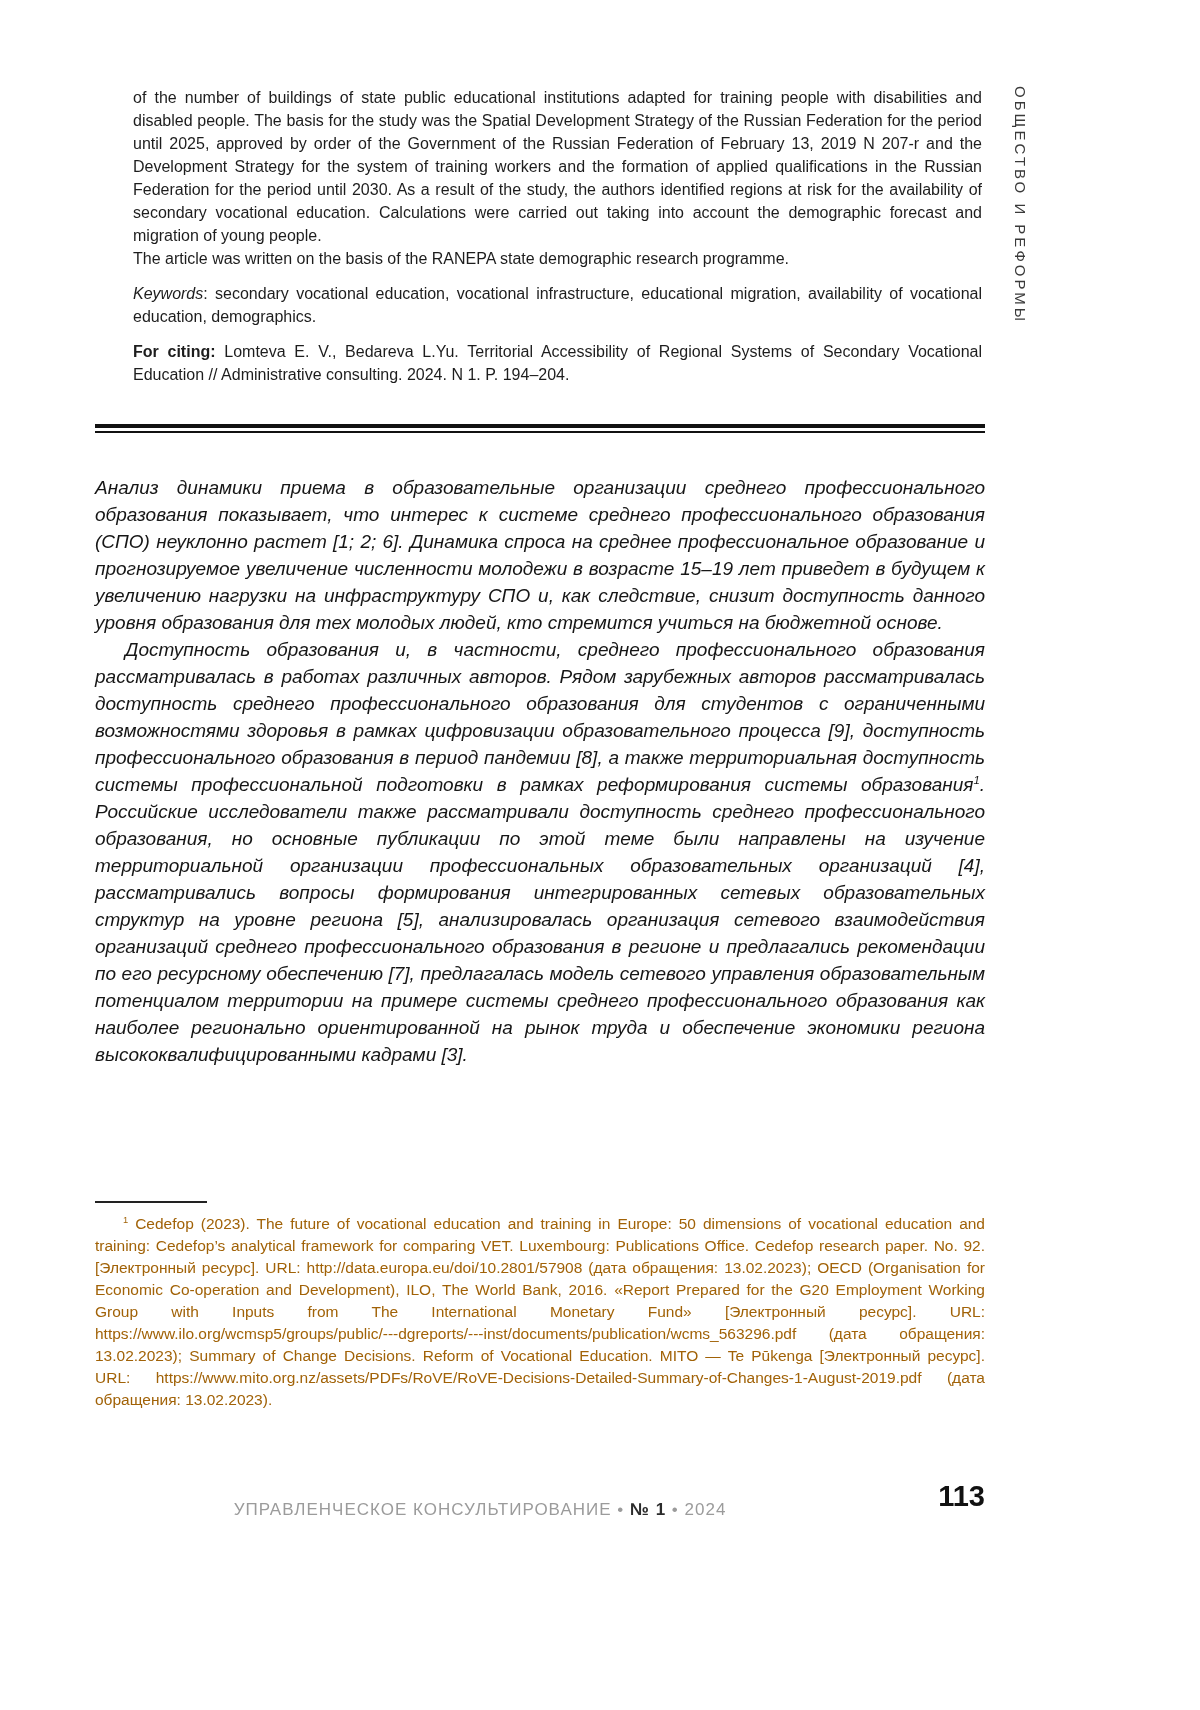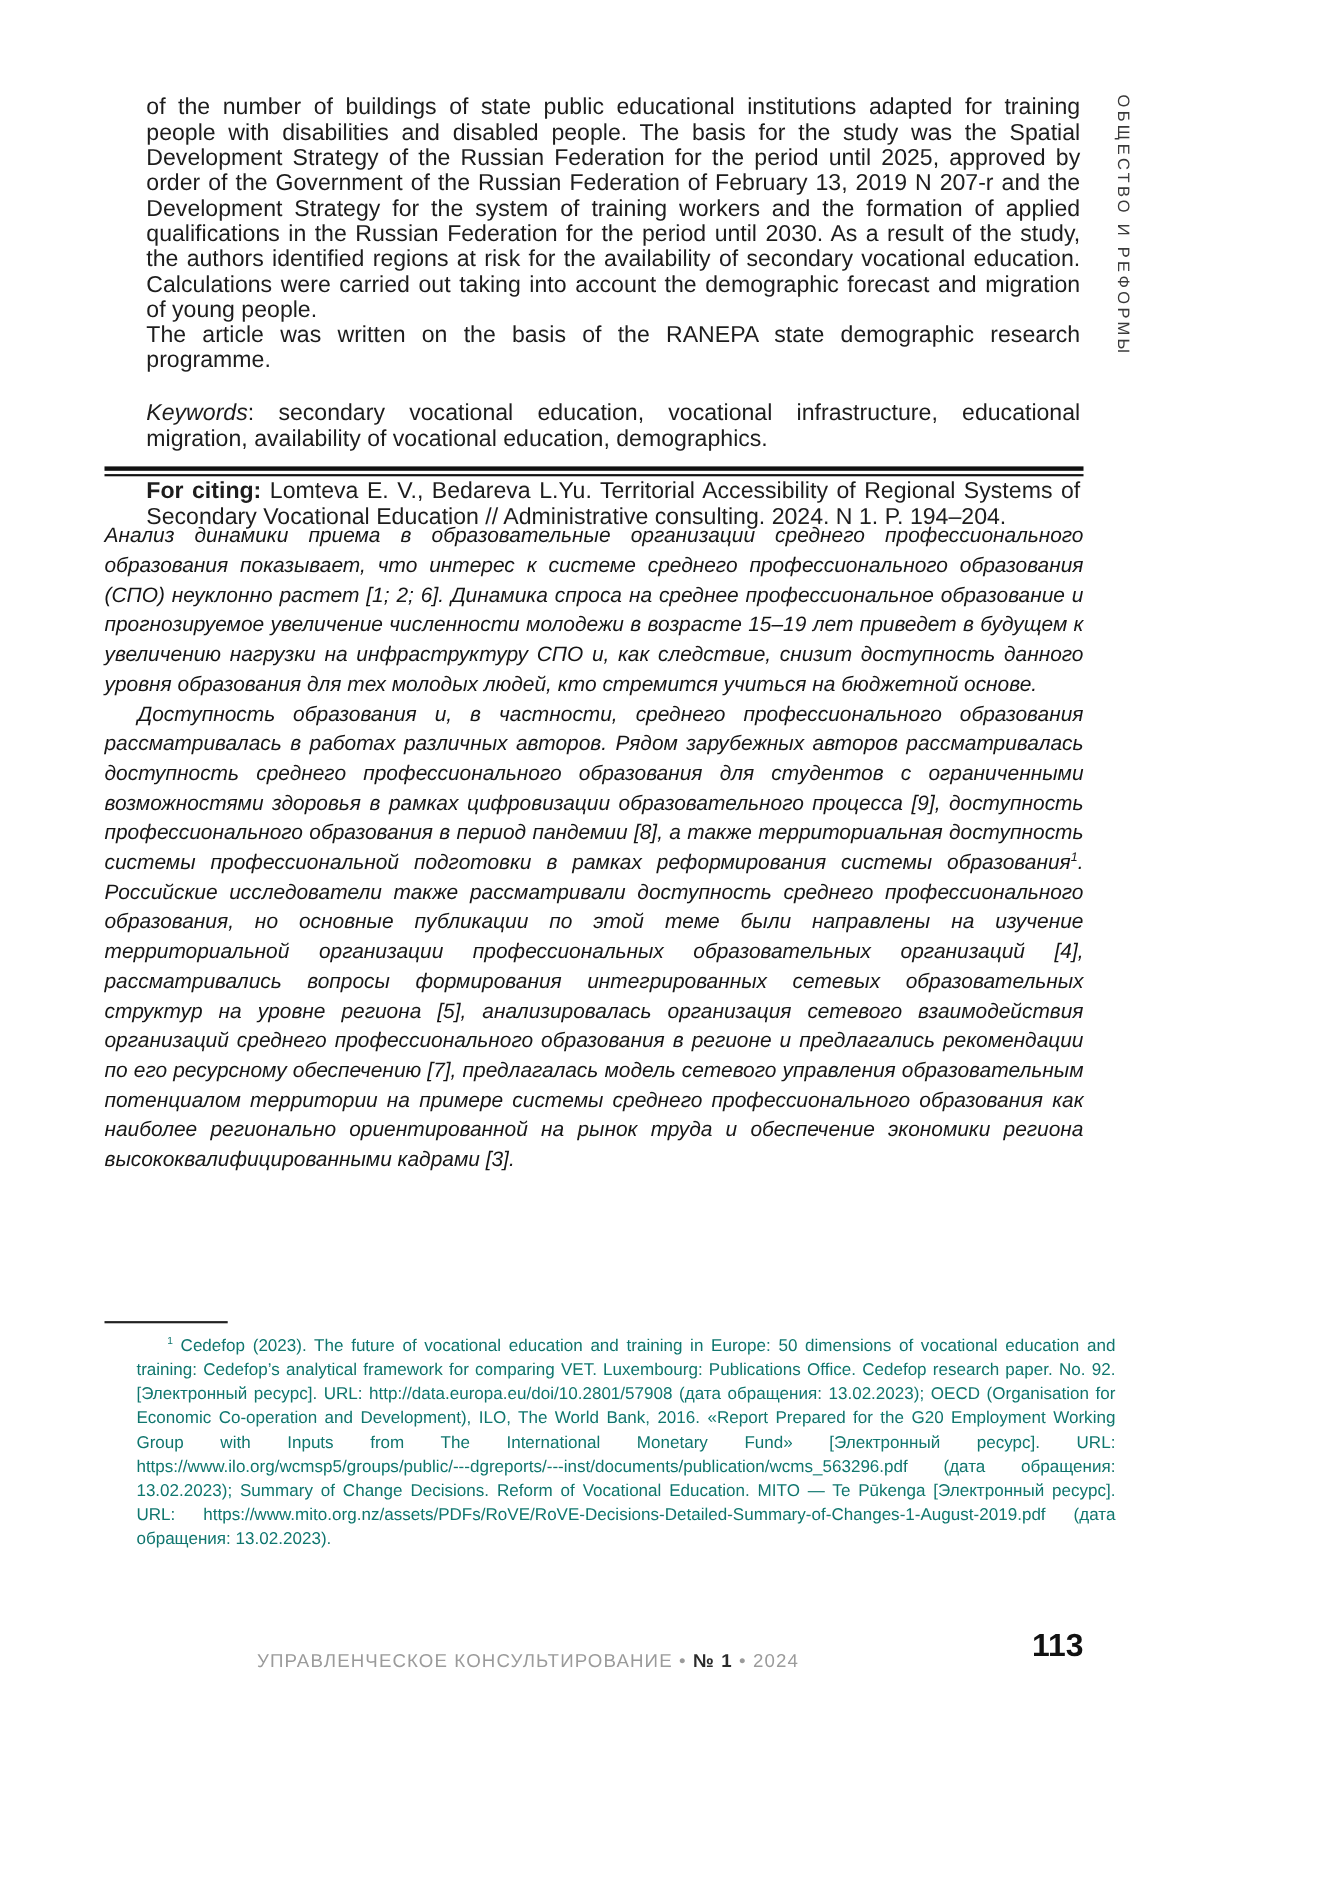--- a/index.html
+++ b/index.html
@@ -26,26 +26,26 @@
     color: #3a3a3a;
     white-space: nowrap;
   }
 
   
   .abstract {
     position: absolute;
     top: 86px;
     left: 133px;
     width: 849px;
-    font-size: 21px;
+    font-size: 16px;
     line-height: 23px;
     text-align: justify;
     color: #1d1d1d;
   }
-  .abs-gap { margin-top: 25px; }
+  .abs-gap { margin-top: 12px; }
   .abstract em { font-style: italic; }
   .abstract strong { font-weight: bold; }
 
   
   .double-rule {
     position: absolute;
     top: 424px;
     left: 95px;
     width: 890px;
     height: 9px;
@@ -83,23 +83,22 @@
   }
   .footnote {
     position: absolute;
     top: 1213px;
     left: 95px;
     width: 890px;
     font-size: 15.5px;
     line-height: 22px;
     text-align: justify;
     text-indent: 28px;
-    color: #0f766e;
+    color: #a16207;
     word-break: break-word;
-    margin-left: 29px;
   }
 
   
   .footer {
     position: absolute;
     top: 1480px;
     left: 95px;
     width: 890px;
     height: 40px;
   }

